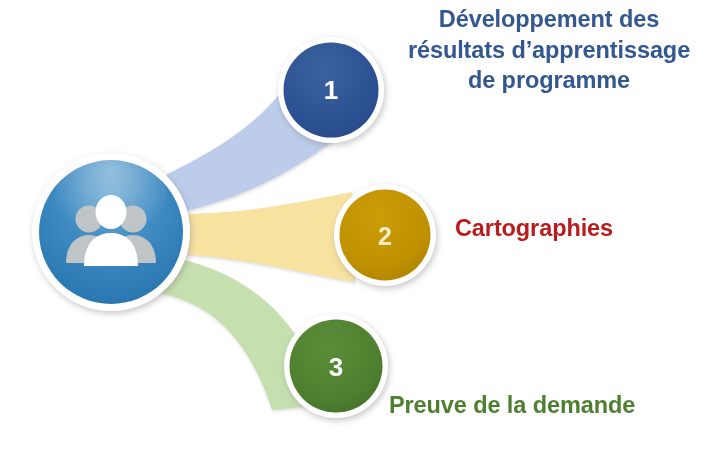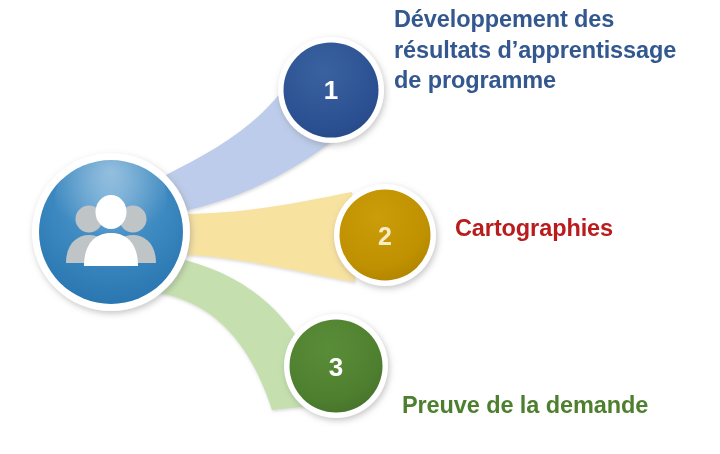--- a/index.html
+++ b/index.html
@@ -30,35 +30,35 @@
     line-height: 1.30;
     letter-spacing: -0.1px;
     white-space: pre-line;
   }
   #label-1 {
     left: 394px;
     top: 4px;
     width: 310px;
     font-size: 23.5px;
     color: #33578f;
+    text-align: center;
   }
   #label-2 {
     left: 455px;
     top: 213px;
     width: 240px;
     font-size: 23.5px;
     color: #b91c1c;
   }
   #label-3 {
     left: 389px;
     top: 390px;
     width: 300px;
     font-size: 23.5px;
     color: #4e7f2f;
-    margin-left: 13px;
   }
   .node-num {
     font-weight: bold;
     font-family: "Liberation Sans", sans-serif;
   }
 </style>
 </head>
 <body>
 
 <div id="stage">

